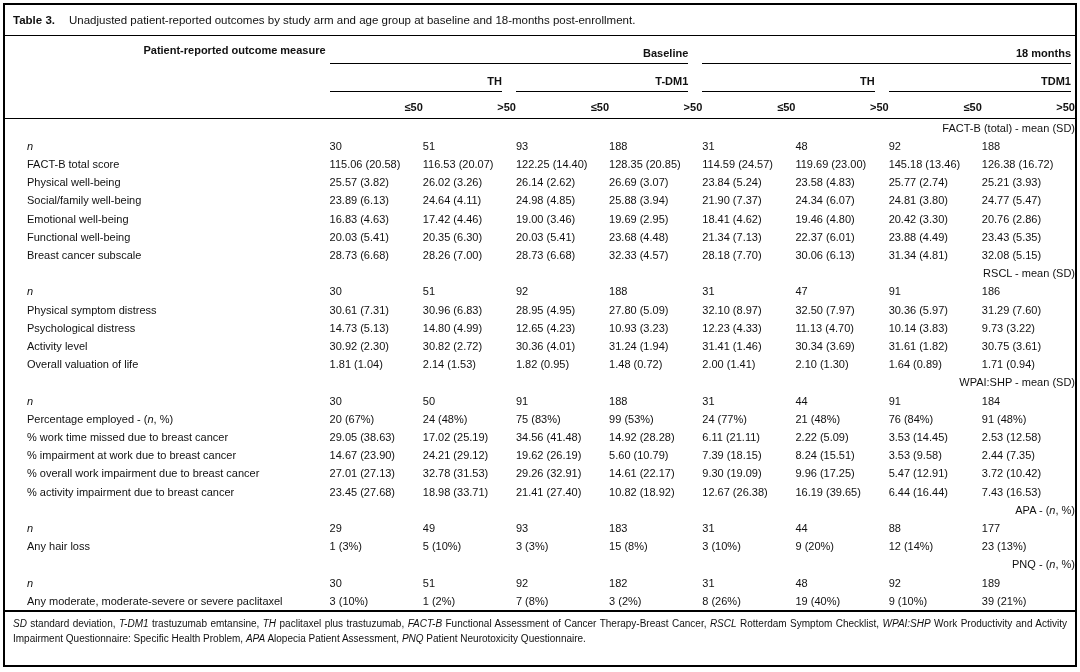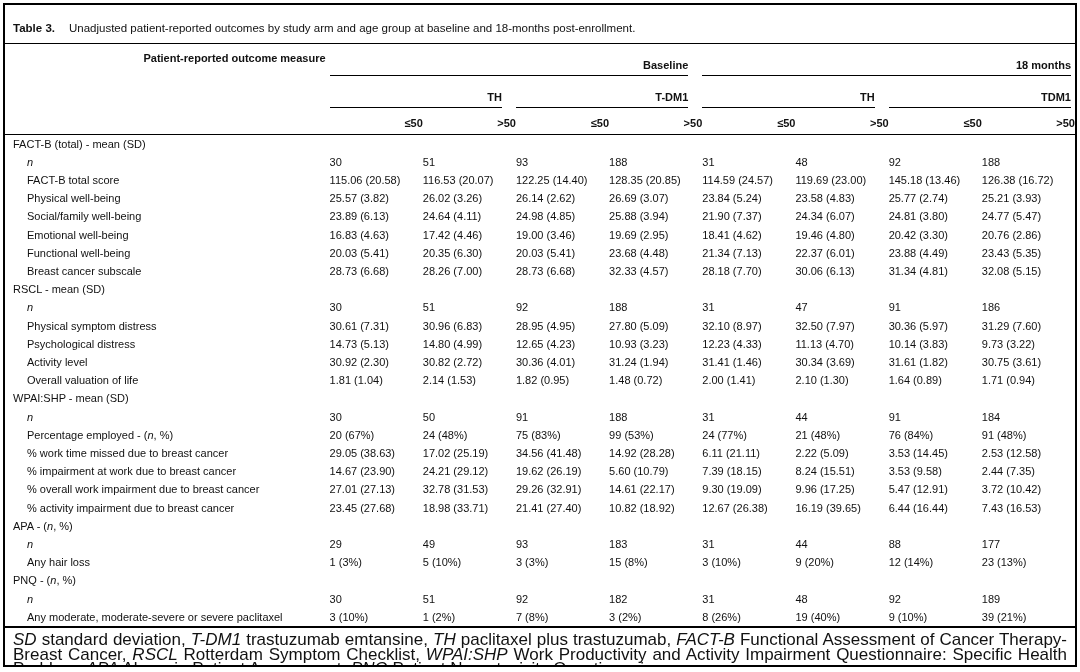--- a/index.html
+++ b/index.html
@@ -11,21 +11,21 @@
     -webkit-font-smoothing: antialiased;
   }
   .paper-table {
     position: absolute; left: 3px; top: 3px;
     width: 1074px; height: 664px;
     border: 2px solid #000;
     background: #fff;
     overflow: hidden;
   }
   .title-bar {
-    padding: 16px 8px 7px 8px;
+    padding: 8px 8px 7px 8px;
     border-bottom: 1.5px solid #000;
     font-size: 11.5px;
     line-height: 15px;
   }
   .title-bar .tlabel { font-weight: bold; margin-right: 14px; }
   table {
     width: 100%;
     border-collapse: collapse;
     table-layout: fixed;
   }
@@ -43,41 +43,41 @@
     padding: 8px 4px 0 8px;
     border-bottom: 1.5px solid #000;
   }
   th.tp, th.arm { height: 28px; }
   th.tp .inner, th.arm .inner {
     display: block;
     margin-right: 14px;
     border-bottom: 1.5px solid #000;
     padding: 7px 0 4px 0;
   }
-  th.tp.last .inner, th.arm.last .inner { margin-right: 4px; margin-top: 8px; }
+  th.tp.last .inner, th.arm.last .inner { margin-right: 4px; }
   th.age {
     height: 26px;
     border-bottom: 1.5px solid #000;
     padding: 5px 0 5px 0;
   }
   tbody td {
     font-size: 11px;
     line-height: 18.2px;
     padding: 0;
     white-space: nowrap;
     overflow: hidden;
   }
-  td.lbl.section { padding-left: 8px; }
+  td.lbl.section { padding-left: 8px; text-align: right; }
   td.lbl.sub { padding-left: 22px; }
   td.val { padding-right: 4px; }
   i { font-style: italic; }
   .foot-rule { border-top: 2.5px solid #000; }
   .footnote {
     padding: 5px 8px 6px 8px;
-    font-size: 17px;
+    font-size: 10px;
     line-height: 14.6px;
     text-align: justify;
   }
 </style>
 </head>
 <body>
 
 <div class="paper-table">
 
   <div class="title-bar">

